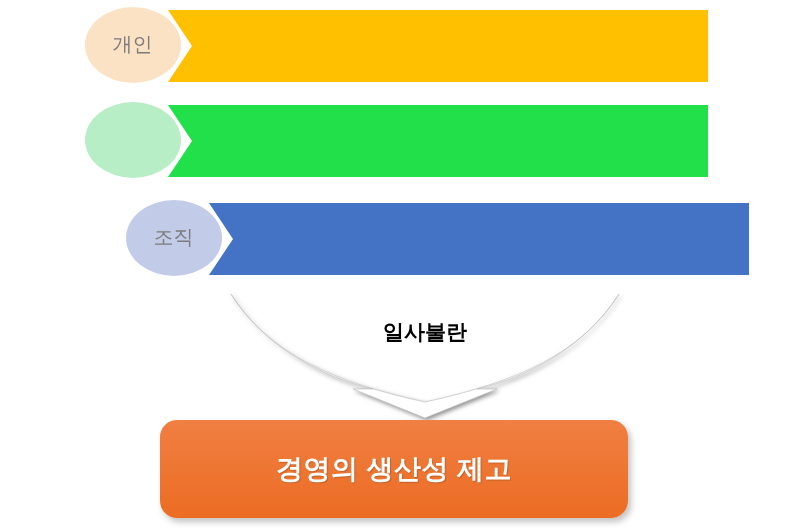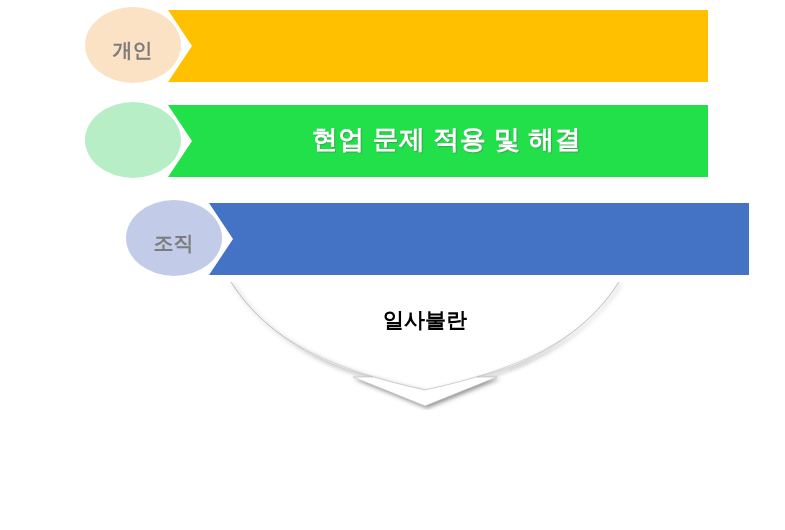--- a/index.html
+++ b/index.html
@@ -61,37 +61,37 @@
     position: absolute;
     left: 84px;
     top: 0px;
     width: 100px;
     height: 78px;
     display: block;
   }
   .tag-label {
     position: absolute;
     left: 84px;
-    top: 6px;
+    top: 0px;
     width: 97px;
     height: 76px;
     display: flex;
     align-items: center;
     justify-content: center;
     color: #7c7c7c;
     font-size: 20px;
-    font-weight: bold;
+    font-weight: normal;
     white-space: nowrap;
   }
 
   
   #arrow-block {
     position: absolute;
     left: 225px;
-    top: 278px;
+    top: 290px;
     width: 400px;
     height: 132px;
   }
   #arrow-svg {
     position: absolute;
     left: 0;
     top: 0;
     width: 400px;
     height: 132px;
     display: block;
@@ -146,21 +146,20 @@
     <div class="tag-label">개인</div>
   </div>
 
   <div class="row row-2">
     <svg class="bar-svg" viewBox="0 0 785 80">
       <path id="bar-path-1" d="M 168 4 L 195 4 L 708 4 L 708 76 L 195 76 L 168 76 L 192 40 Z" fill="#22E04A"></path>
     </svg>
     <svg class="tag-svg" viewBox="0 0 100 78">
       <ellipse id="tag-ellipse-1" cx="49" cy="39" rx="48" ry="38" fill="#B7EEC6"></ellipse>
     </svg>
-    <div class="bar-label">현업 문제 적용 및 해결</div>
   </div>
 
   <div class="row row-3">
     <svg class="bar-svg" viewBox="0 0 785 80">
       <path id="bar-path-2" d="M 168 4 L 195 4 L 708 4 L 708 76 L 195 76 L 168 76 L 192 40 Z" fill="#4472C4"></path>
     </svg>
     <svg class="tag-svg" viewBox="0 0 100 78">
       <ellipse id="tag-ellipse-2" cx="49" cy="39" rx="48" ry="38" fill="#C2CCE8"></ellipse>
     </svg>
     <div class="tag-label">조직</div>
@@ -179,14 +178,17 @@
                L 200 128
                L 272 99
                L 252 99
                C 300 88, 360 58, 394 4
                C 356 64, 292 92, 200 112
                C 108 92, 44 64, 6 4 Z" fill="#FFFFFF" stroke="#b9b9b9" stroke-width="0.6" filter="url(#arrow-shadow)"></path>
     </svg>
     <div id="arrow-text">일사불란</div>
   </div>
 
+  <div id="result-box" style="background: linear-gradient(rgb(240, 127, 66) 0%, rgb(236, 108, 35) 100%);">
+    <span id="result-text">경영의 생산성 제고</span>
+  </div>
 
 </div>
 
 </body></html>

